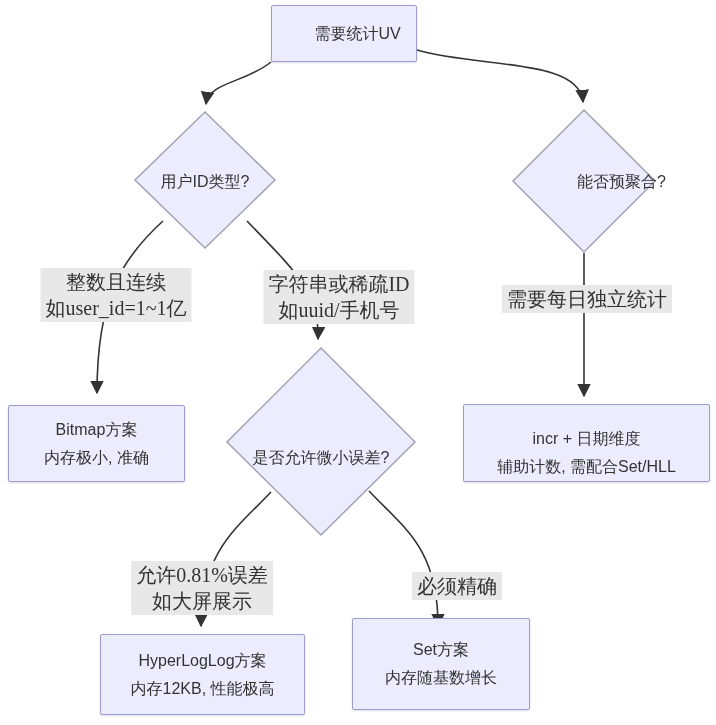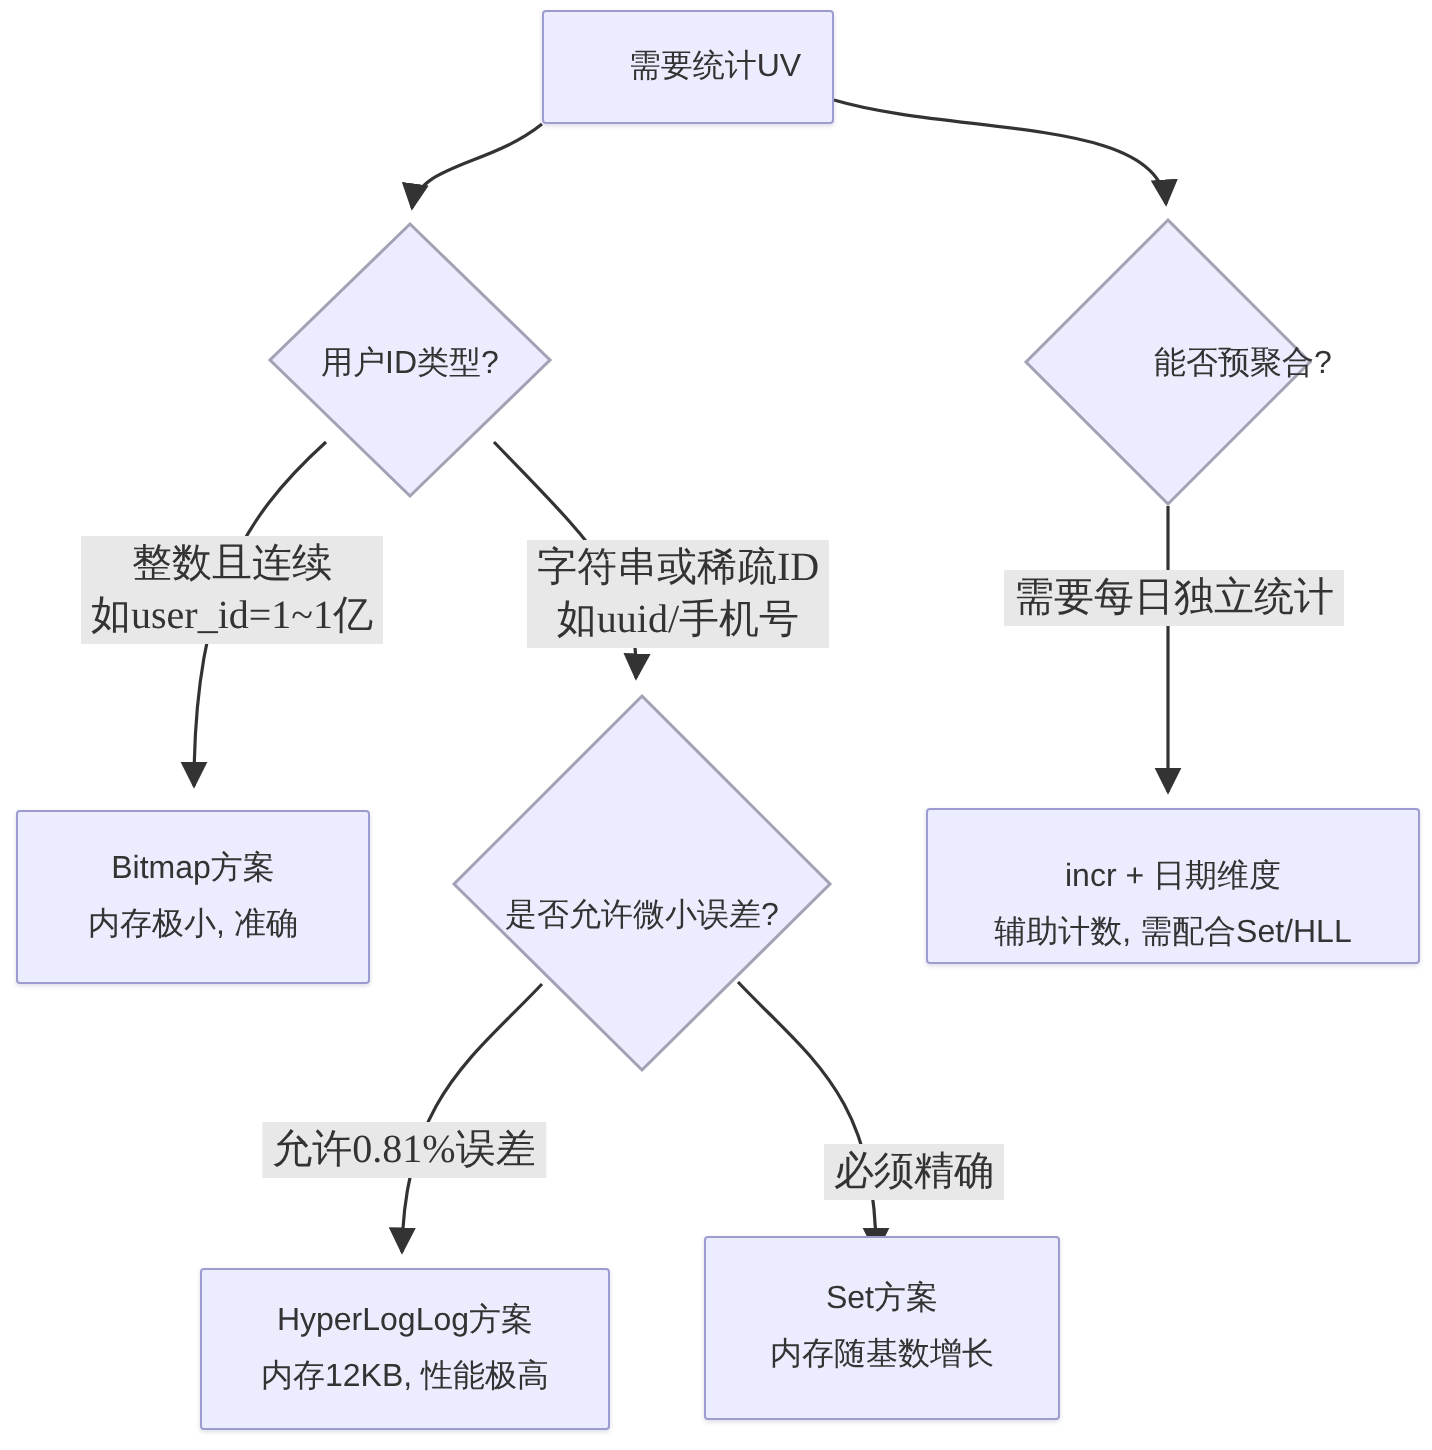--- a/index.html
+++ b/index.html
@@ -47,21 +47,21 @@
 
     <polygon class="diamond" points="205,112 275,180 205,248 135,180"></polygon>
     <polygon class="diamond" points="584,110 655,181 584,252 513,181"></polygon>
     <polygon class="diamond" points="321,348 415,442 321,535 227,442"></polygon>
   </svg>
 
   <div class="node" style="left:271px;top:5px;width:146px;height:57px;padding-left:27px;">
     <div>需要统计UV</div>
   </div>
 
-  <div class="node" style="left:8px;top:405px;width:177px;height:87px;">
+  <div class="node" style="left:8px;top:405px;width:177px;height:77px;">
     <div>Bitmap方案</div>
     <div>内存极小, 准确</div>
   </div>
 
   <div class="node" style="left:463px;top:404px;width:247px;height:78px;justify-content:flex-end;">
     <div>incr + 日期维度</div>
     <div>辅助计数, 需配合Set/HLL</div>
   </div>
 
   <div class="node" style="left:100px;top:634px;width:205px;height:81px;">
@@ -87,19 +87,20 @@
     <div>字符串或稀疏ID</div>
     <div>如uuid/手机号</div>
   </div>
 
   <div class="elabel" style="left:587px;top:285px;">
     <div>需要每日独立统计</div>
   </div>
 
   <div class="elabel" style="left:202px;top:561px;">
     <div>允许0.81%误差</div>
+    <div>如大屏展示</div>
   </div>
 
   <div class="elabel" style="left:441px;top:572px;margin-left:16px;">
     <div>必须精确</div>
   </div>
 
 </div>
 
 </body></html>

